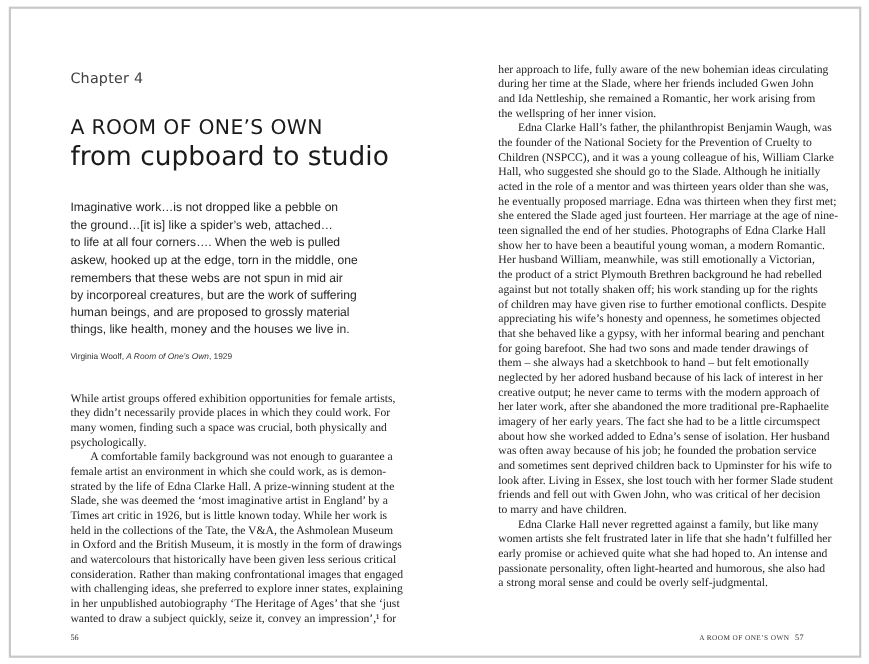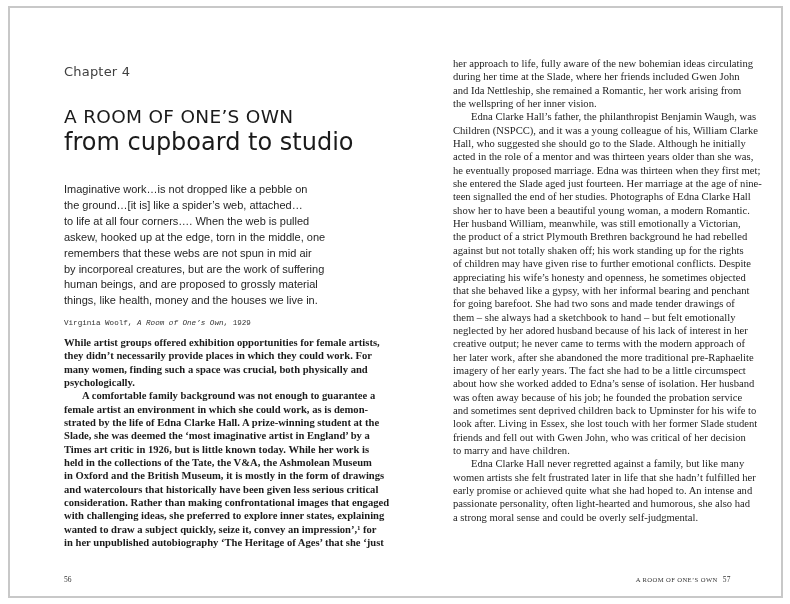--- a/index.html
+++ b/index.html
@@ -30,37 +30,37 @@
     white-space: nowrap; line-height: 24px;
   }
   .epigraph {
     position: absolute; left: 54px; top: 174px; width: 290px;
     font-family: Liberation Sans, sans-serif; font-size: 11px; color: #1f1f1f;
     line-height: 15.9px;
   }
   .epigraph .line { display: block; white-space: nowrap; }
   .attribution {
     position: absolute; left: 54px; top: 311px;
-    font-family: Liberation Mono, monospace; font-size: 7.6px; color: #333;
+    font-family: Liberation Sans, sans-serif; font-size: 7.6px; color: #333;
     white-space: nowrap;
     text-align: right;
   }
   .attribution i { font-style: italic; }
 
   .body-text {
     position: absolute; font-family: "Liberation Serif", serif;
     font-size: 10.6px; color: #1c1c1c; line-height: 13.35px;
   }
   .body-text .line {
     display: block; white-space: nowrap; text-align: justify;
     text-align-last: justify; height: 13.35px; overflow: visible;
   }
   .body-text .line.last { text-align-last: left; }
   .body-text .line.indent { padding-left: 18px; }
-  .left-body { left: 54px; top: 328px; width: 279px; font-weight: bold; }
+  .left-body { left: 54px; top: 348px; width: 279px; }
   .right-body { left: 57px; top: 49px; width: 277px; }
 
   .folio-left {
     position: absolute; left: 54px; top: 567px;
     font-family: "Liberation Serif", serif; font-size: 7.5px; color: #333;
   }
   .running-head {
     position: absolute; right: 50px; top: 567px;
     font-family: "Liberation Serif", serif; font-size: 6.6px; color: #333;
     letter-spacing: 0.4px; white-space: nowrap;
@@ -100,34 +100,35 @@
       <span class="line indent">A comfortable family background was not enough to guarantee a</span>
       <span class="line">female artist an environment in which she could work, as is demon-</span>
       <span class="line">strated by the life of Edna Clarke Hall. A prize-winning student at the</span>
       <span class="line">Slade, she was deemed the ‘most imaginative artist in England’ by a</span>
       <span class="line">Times art critic in 1926, but is little known today. While her work is</span>
       <span class="line">held in the collections of the Tate, the V&amp;A, the Ashmolean Museum</span>
       <span class="line">in Oxford and the British Museum, it is mostly in the form of drawings</span>
       <span class="line">and watercolours that historically have been given less serious critical</span>
       <span class="line">consideration. Rather than making confrontational images that engaged</span>
       <span class="line">with challenging ideas, she preferred to explore inner states, explaining</span>
+      <span class="line">in her unpublished autobiography ‘The Heritage of Ages’ that she ‘just</span>
       <span class="line">wanted to draw a subject quickly, seize it, convey an impression’,¹ for</span>
-      <span class="line">in her unpublished autobiography ‘The Heritage of Ages’ that she ‘just</span>
     </div>
 
     <div class="folio-left">56</div>
   </div>
 
   <div class="page page-right">
     <div class="body-text right-body">
       <span class="line">her approach to life, fully aware of the new bohemian ideas circulating</span>
       <span class="line">during her time at the Slade, where her friends included Gwen John</span>
       <span class="line">and Ida Nettleship, she remained a Romantic, her work arising from</span>
       <span class="line last">the wellspring of her inner vision.</span>
       <span class="line indent">Edna Clarke Hall’s father, the philanthropist Benjamin Waugh, was</span>
+      <span class="line">the founder of the National Society for the Prevention of Cruelty to</span>
       <span class="line">Children (NSPCC), and it was a young colleague of his, William Clarke</span>
       <span class="line">Hall, who suggested she should go to the Slade. Although he initially</span>
       <span class="line">acted in the role of a mentor and was thirteen years older than she was,</span>
       <span class="line">he eventually proposed marriage. Edna was thirteen when they first met;</span>
       <span class="line">she entered the Slade aged just fourteen. Her marriage at the age of nine-</span>
       <span class="line">teen signalled the end of her studies. Photographs of Edna Clarke Hall</span>
       <span class="line">show her to have been a beautiful young woman, a modern Romantic.</span>
       <span class="line">Her husband William, meanwhile, was still emotionally a Victorian,</span>
       <span class="line">the product of a strict Plymouth Brethren background he had rebelled</span>
       <span class="line">against but not totally shaken off; his work standing up for the rights</span>

